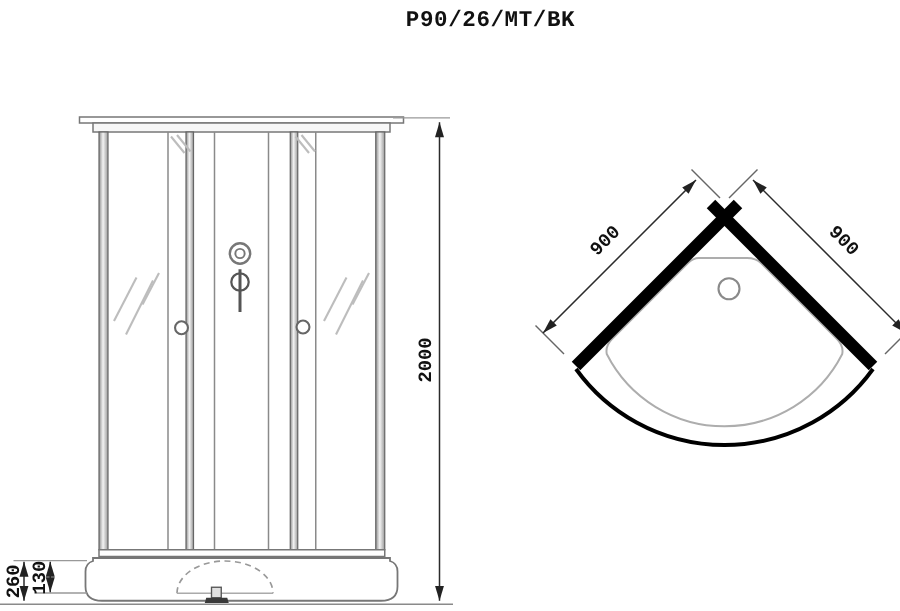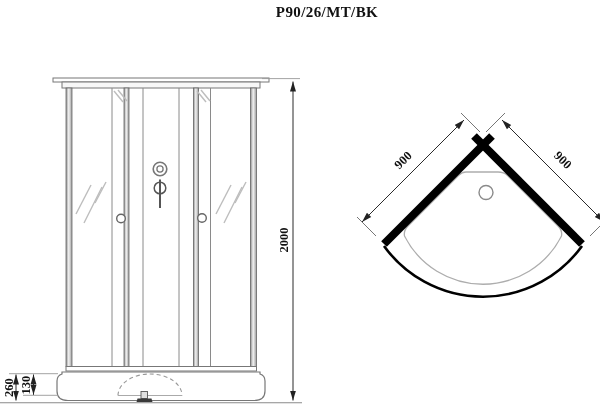--- a/index.html
+++ b/index.html
@@ -1,20 +1,20 @@
 <!DOCTYPE html>
 <html><head>
 <meta charset="utf-8">
 <style>
   html,body{margin:0;padding:0;background:#fff;}
   #stage{
     position:relative;
     width:600px;height:407px;
     background:#ffffff;
-    font-family:Liberation Serif, serif;
+    font-family:Liberation Mono, monospace;
     overflow:hidden;
   }
   svg{display:block;}
   text{fill:#111;}
   .title-text{font-size:15px;font-weight:bold;letter-spacing:.4px;}
   .dim-text{font-size:12.5px;font-weight:bold;}
 </style>
 </head>
 <body>
 

